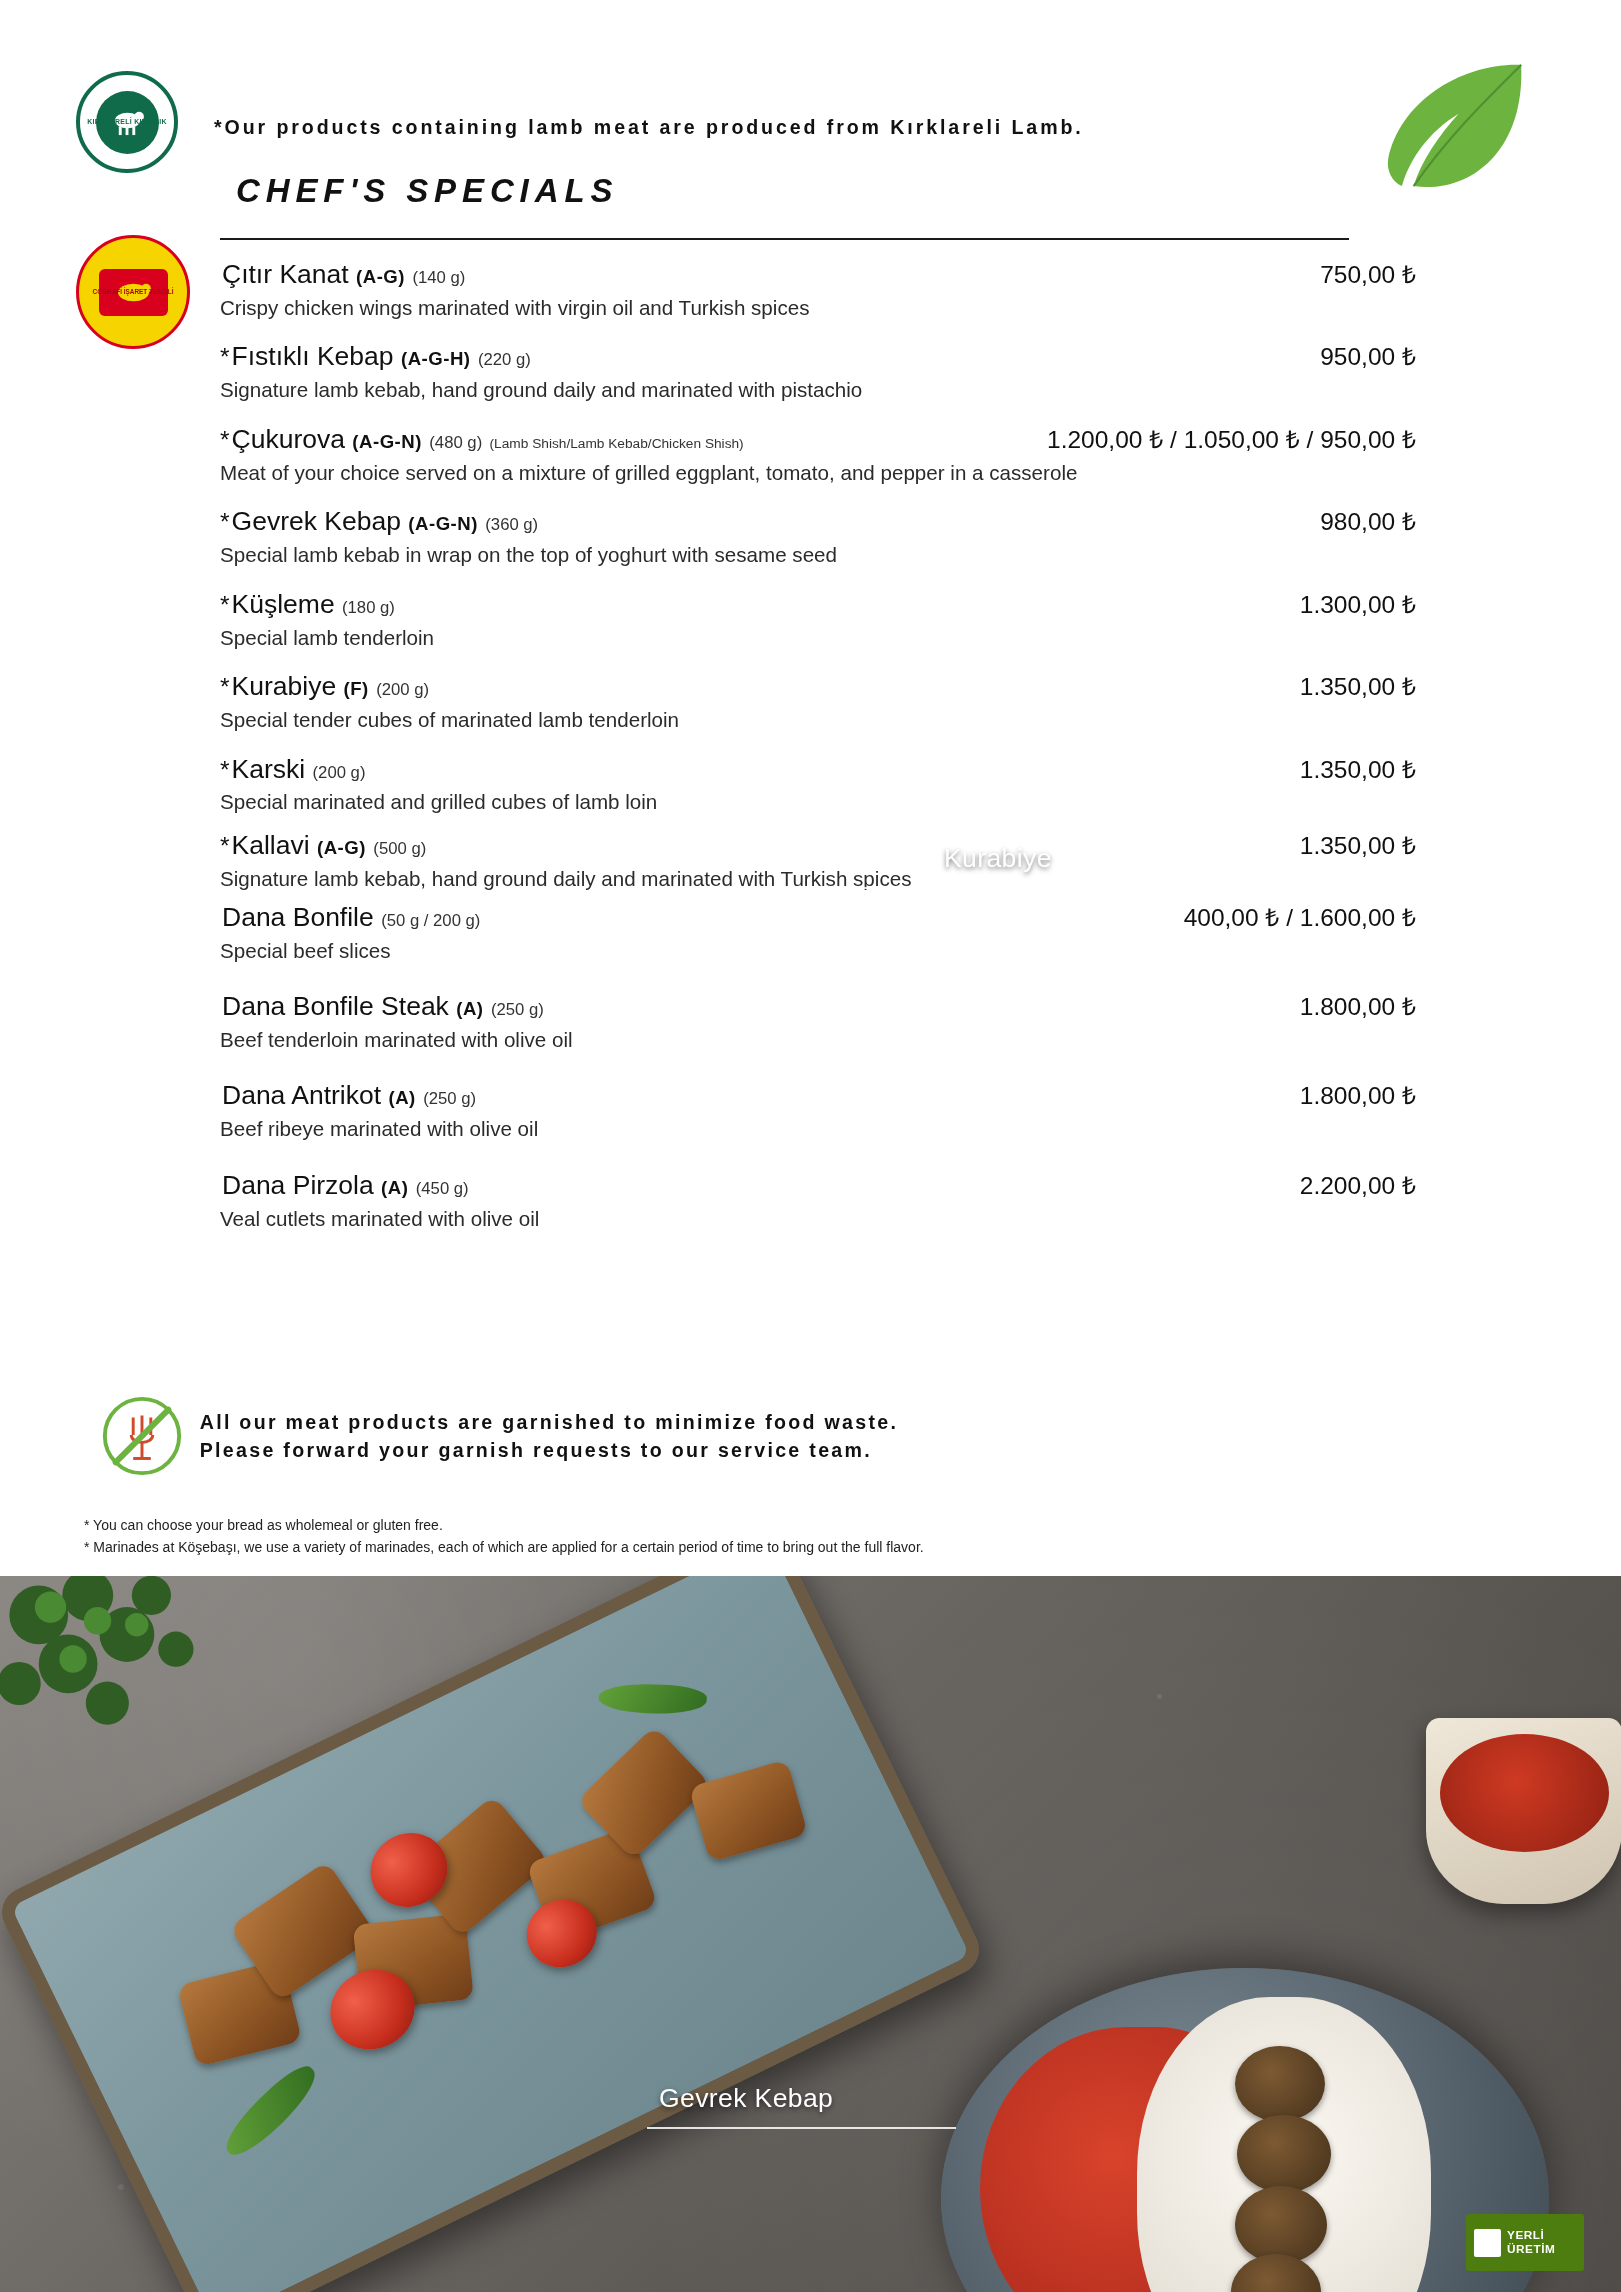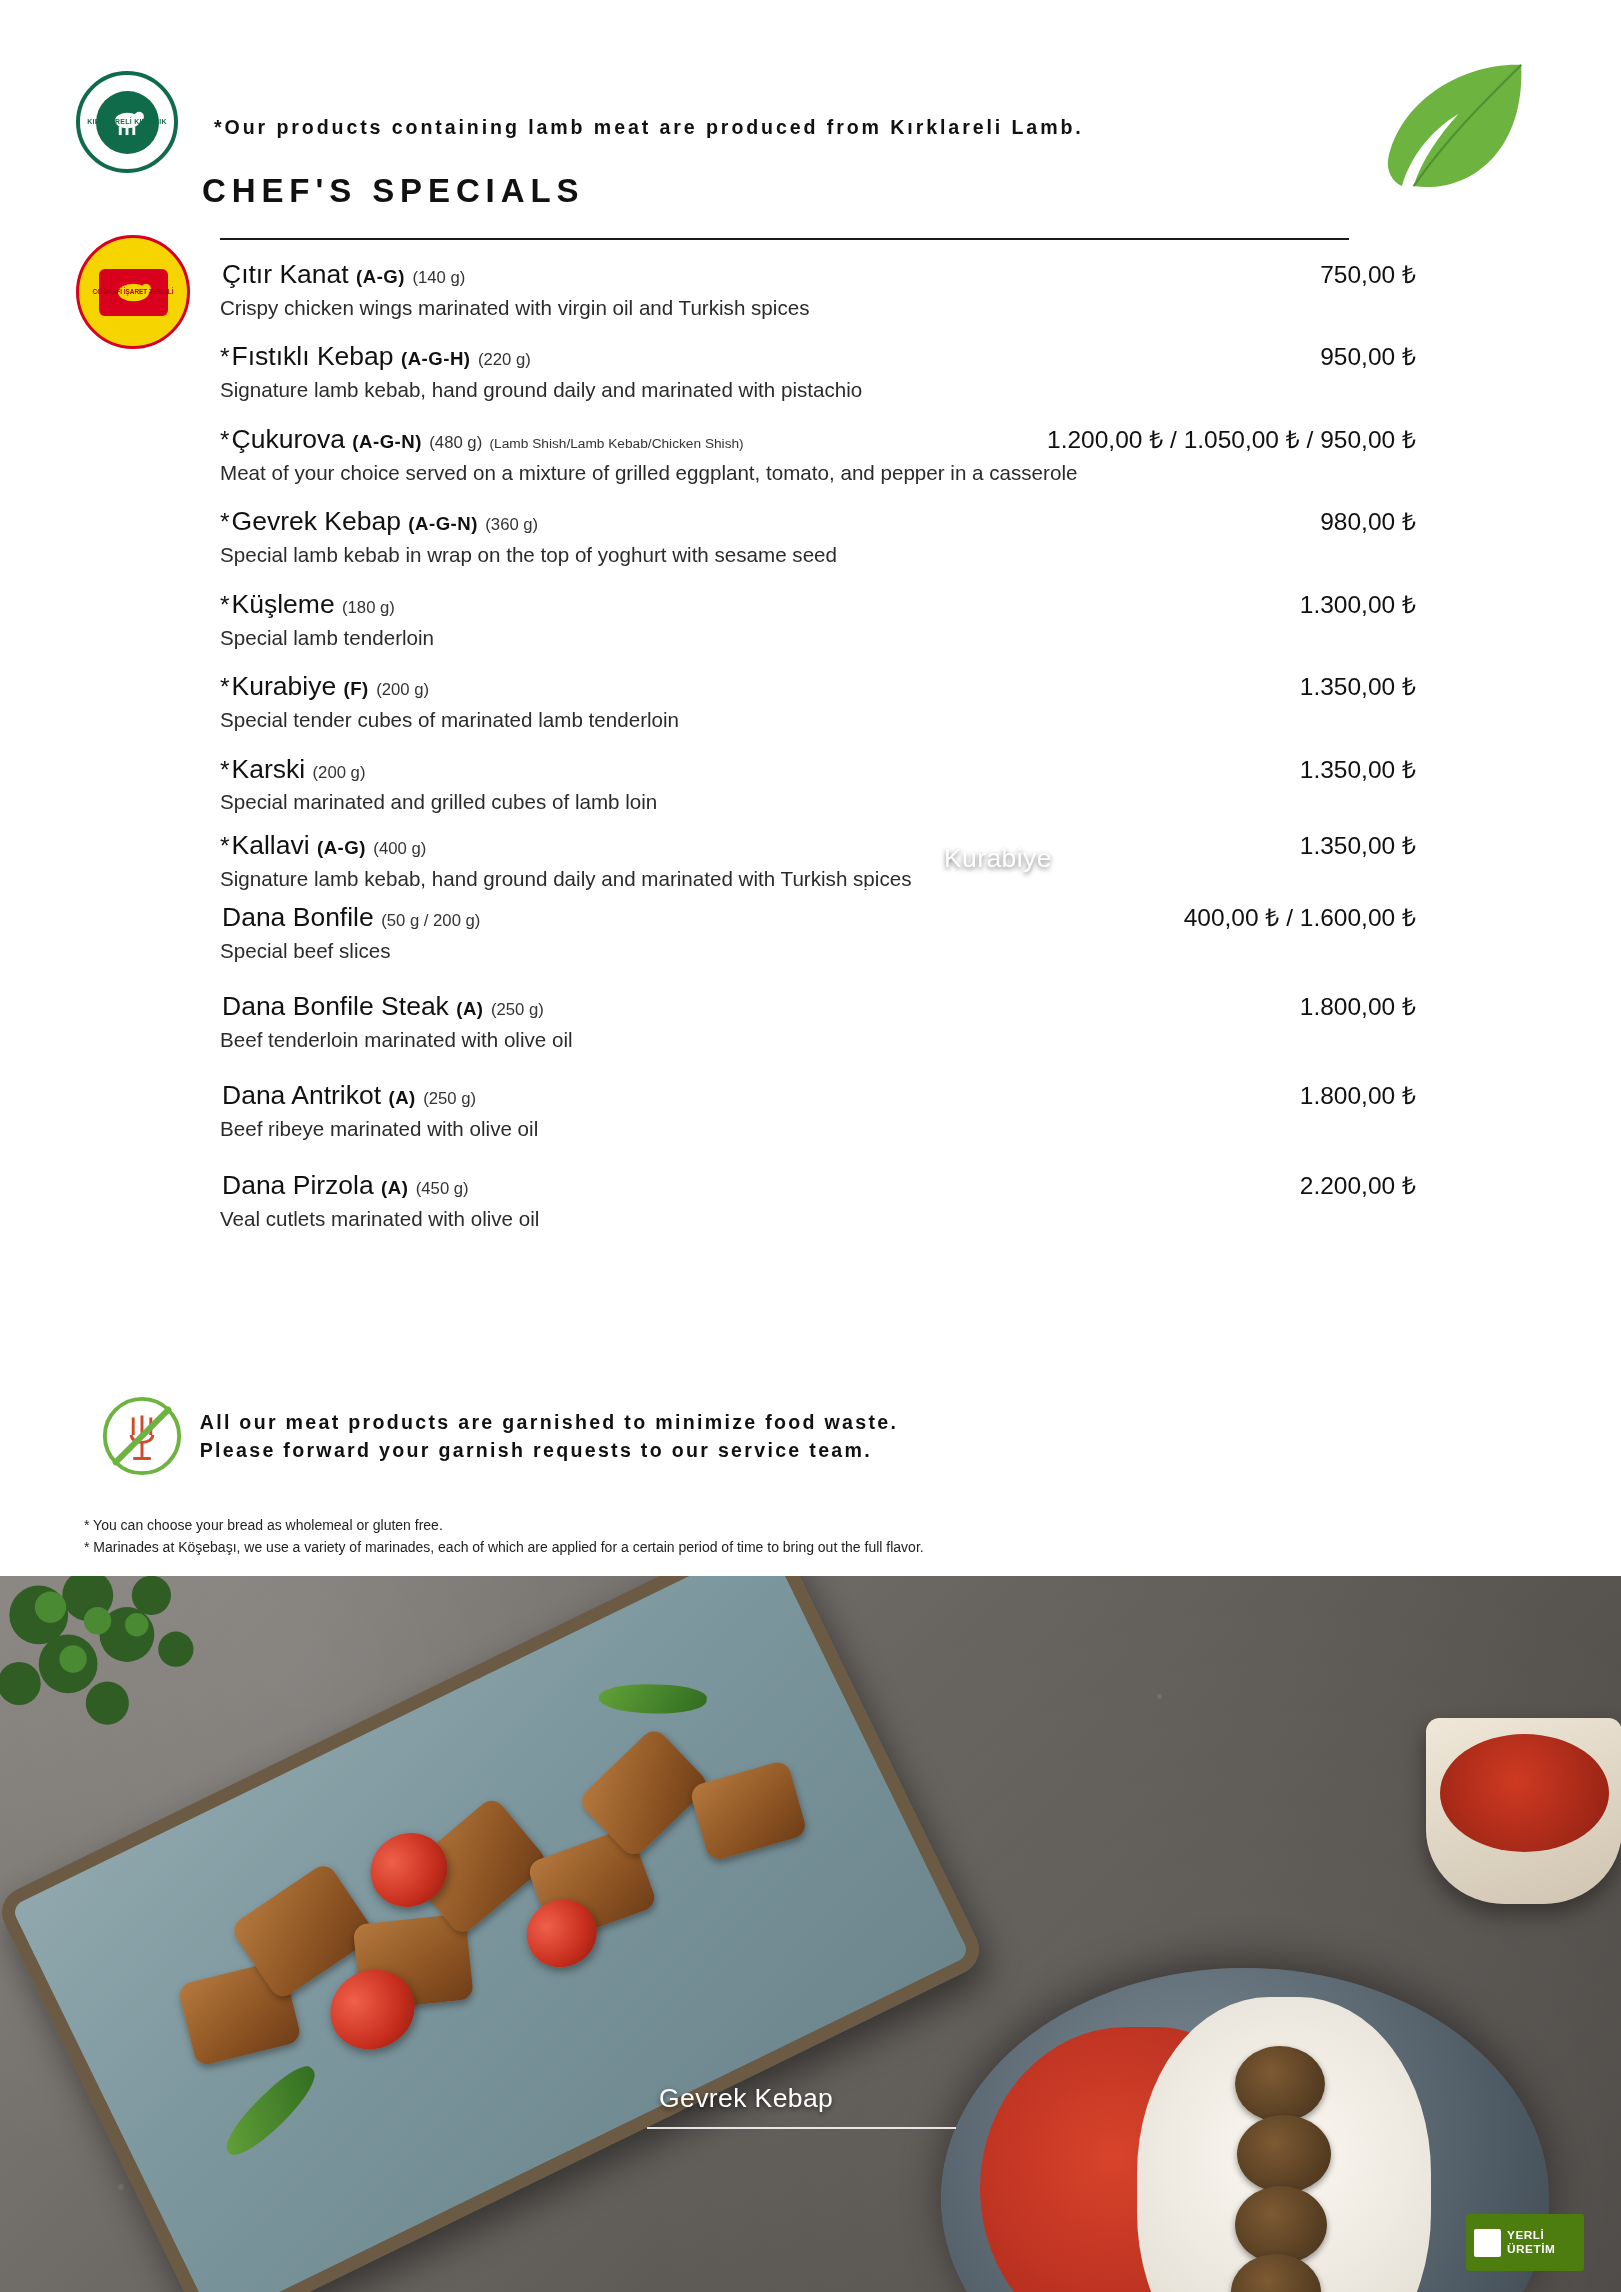--- a/index.html
+++ b/index.html
@@ -94,25 +94,26 @@
     left: 214px; top: 116px;
     font-size: 19.6px;
     font-weight: bold;
     letter-spacing: 2.9px;
     color: #111;
     white-space: nowrap;
   }
 
   .title {
     position: absolute;
-    left: 202px; top: 172px;
+    left: 236px; top: 172px;
     font-size: 33px;
     font-weight: bold;
     letter-spacing: 5.9px;
     color: #111;
+    font-style: italic;
   }
 
   .title-rule {
     position: absolute;
     left: 220px; top: 238px;
     width: 1129px;
     height: 2px;
     background: #1a1a1a;
   }
 
@@ -483,21 +484,21 @@
         <div class="item-price">1.350,00 ₺</div>
       </div>
       <div class="item-desc">Special marinated and grilled cubes of lamb loin</div>
     </div>
 
     <div class="item" style="margin-bottom:7.8px;">
       <div class="item-row">
         <div class="item-name">
           <span class="star">*</span><span>Kallavi</span>
           <span class="alg">(A-G)</span>
-          <span class="wt">(400 g)</span>
+          <span class="wt">(500 g)</span>
           <span class="variants"></span>
         </div>
         <div class="item-price">1.350,00 ₺</div>
       </div>
       <div class="item-desc">Signature lamb kebab, hand ground daily and marinated with Turkish spices</div>
     </div>
 
     <div class="item" style="margin-bottom:25.5px;">
       <div class="item-row">
         <div class="item-name">

